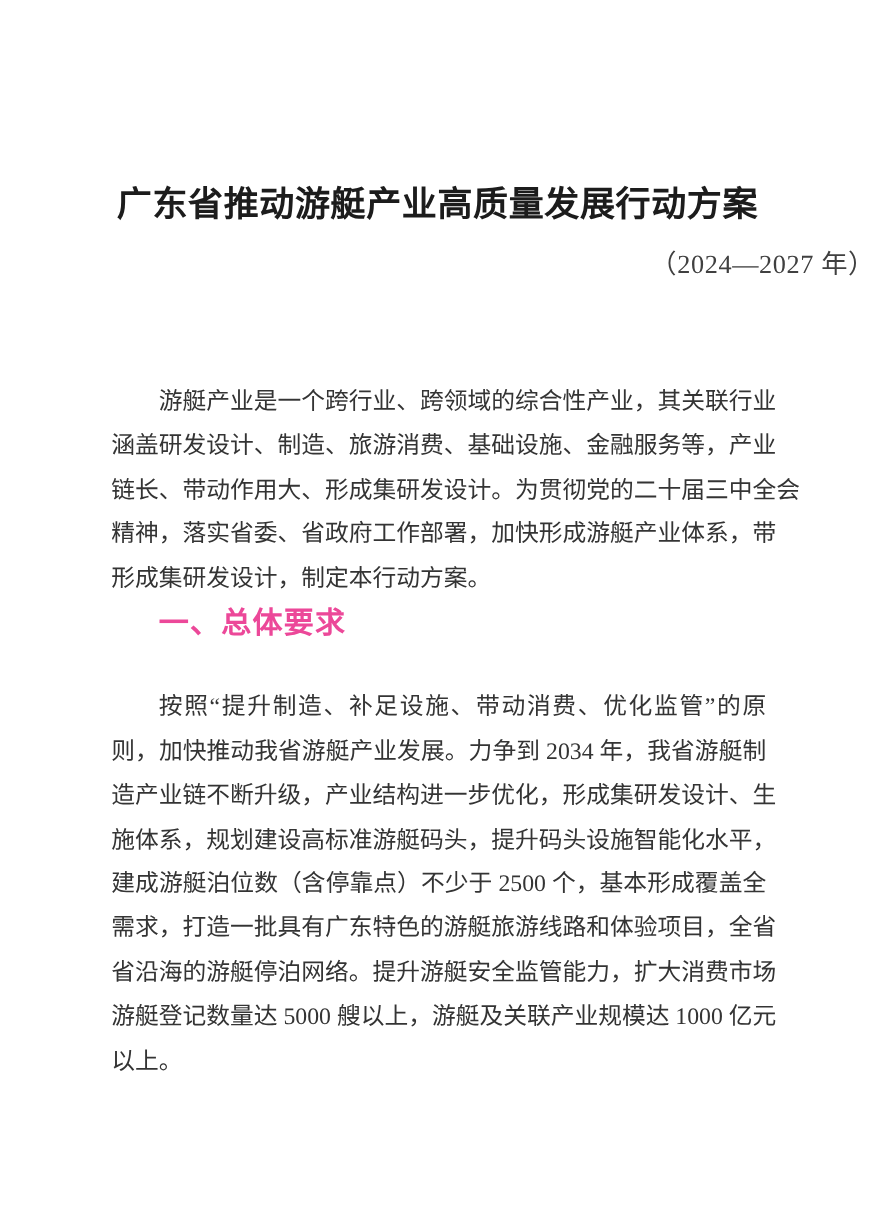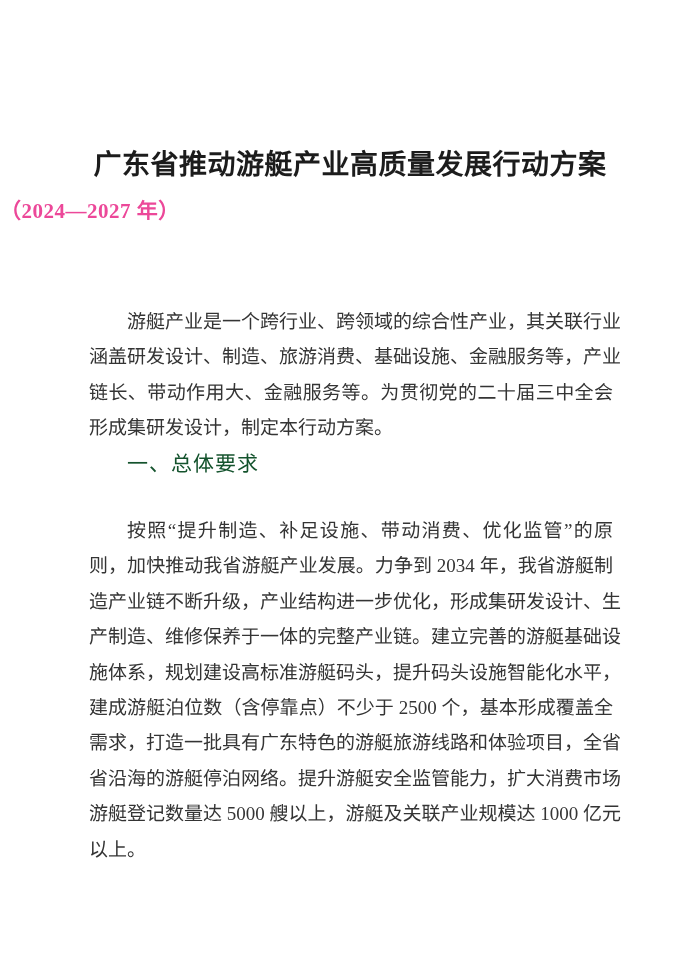--- a/index.html
+++ b/index.html
@@ -27,26 +27,26 @@
     font-weight: bold;
     letter-spacing: 0.5px;
     color: #1c1c1c;
     line-height: 36px;
   }
   .doc-subtitle {
     position: absolute;
     top: 197px;
     left: 0;
     right: 0;
-    text-align: left;
+    text-align: right;
     font-family: "Liberation Serif", serif;
     font-size: 21px;
-    font-weight: bold;
+    font-weight: normal;
     letter-spacing: 0.5px;
-    color: #ec4899;
+    color: #404040;
     line-height: 28px;
   }
   .doc-body {
     position: absolute;
     top: 272px;
     left: 89px;
     width: 524px;
     font-size: 19px;
     line-height: 35.4px;
     color: #343434;
@@ -64,25 +64,25 @@
     padding-left: 38px;
     margin-top: 32px;
   }
   .line.last {
     text-align-last: left;
   }
   .section-heading {
     margin: 0;
     padding-left: 38px;
     font-family: "Liberation Sans", sans-serif;
-    font-size: 21px;
-    font-weight: normal;
+    font-size: 24px;
+    font-weight: bold;
     line-height: 35.4px;
     letter-spacing: 1px;
-    color: #14532d;
+    color: #ec4899;
   }
   .page-number {
     position: absolute;
     top: 873px;
     left: 97px;
     font-family: "Liberation Serif", serif;
     font-size: 18px;
     line-height: 35px;
     letter-spacing: 2px;
     color: #333333;
@@ -94,29 +94,29 @@
 <div class="page">
 
   <h1 class="doc-title">广东省推动游艇产业高质量发展行动方案</h1>
 
   <div class="doc-subtitle">（2024—2027 年）</div>
 
   <div class="doc-body">
 
     <p class="line indent">游艇产业是一个跨行业、跨领域的综合性产业，其关联行业</p>
     <p class="line">涵盖研发设计、制造、旅游消费、基础设施、金融服务等，产业</p>
-    <p class="line">链长、带动作用大、金融服务等。为贯彻党的二十届三中全会</p>
+    <p class="line">链长、带动作用大、形成集研发设计。为贯彻党的二十届三中全会</p>
+    <p class="line">精神，落实省委、省政府工作部署，加快形成游艇产业体系，带</p>
     <p class="line last">形成集研发设计，制定本行动方案。</p>
 
     <h2 class="section-heading">一、总体要求</h2>
 
     <p class="line indent">按照“提升制造、补足设施、带动消费、优化监管”的原</p>
     <p class="line">则，加快推动我省游艇产业发展。力争到 2034 年，我省游艇制</p>
     <p class="line">造产业链不断升级，产业结构进一步优化，形成集研发设计、生</p>
-    <p class="line">产制造、维修保养于一体的完整产业链。建立完善的游艇基础设</p>
     <p class="line">施体系，规划建设高标准游艇码头，提升码头设施智能化水平，</p>
     <p class="line">建成游艇泊位数（含停靠点）不少于 2500 个，基本形成覆盖全</p>
     <p class="line">需求，打造一批具有广东特色的游艇旅游线路和体验项目，全省</p>
     <p class="line">省沿海的游艇停泊网络。提升游艇安全监管能力，扩大消费市场</p>
     <p class="line">游艇登记数量达 5000 艘以上，游艇及关联产业规模达 1000 亿元</p>
     <p class="line last">以上。</p>
 
   </div>
 
   <div class="page-number">— 2 —</div>

